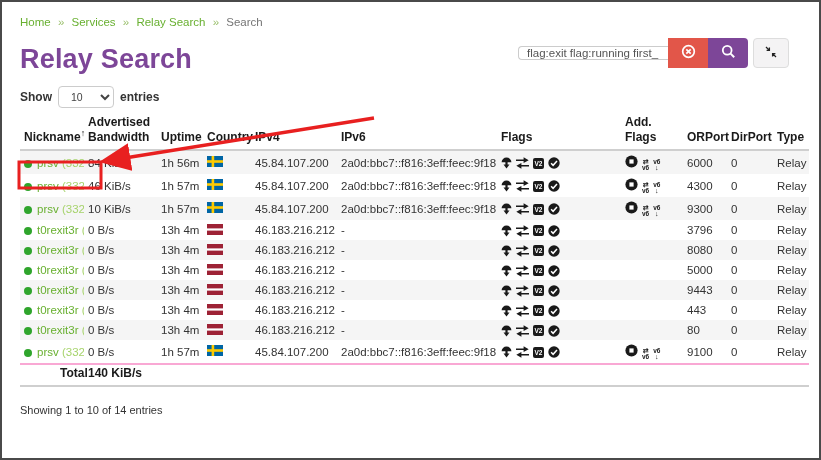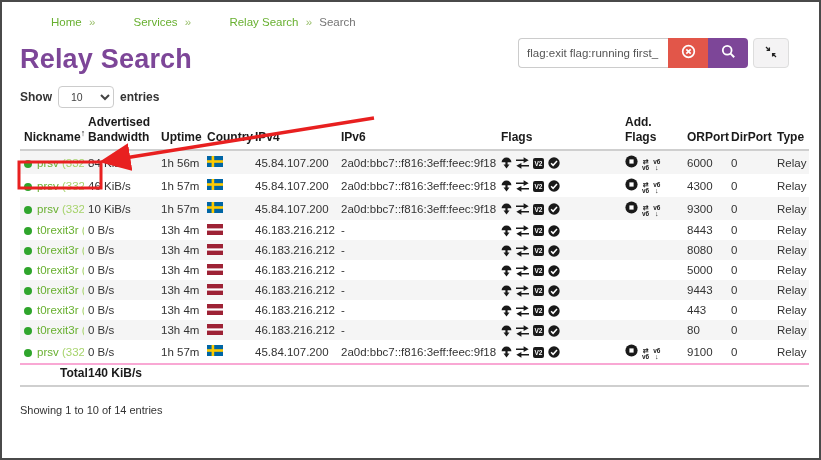--- a/index.html
+++ b/index.html
@@ -10,32 +10,32 @@
     background:#fff;
     font-family:"Liberation Sans", sans-serif;
     color:#333;
     position:relative;
     overflow:hidden;
   }
   .content { padding:6px 18px 0 18px; position:relative; }
 
   
   .breadcrumb { font-size:11.5px; margin-top:8px; color:#8a8a8a; }
-  .breadcrumb a { color:#68b030; text-decoration:none; cursor:pointer;margin-left:31px; }
+  .breadcrumb a { color:#68b030; text-decoration:none; cursor:pointer; }
   .breadcrumb .sep { color:#9bc06d; margin:0 4px; }
   .breadcrumb .current { color:#757575;text-align:right; }
 
   
   h1.page-title { color:#7d4698; font-size:27px; margin:16px 0 0 0; line-height:1.15; font-weight:bold; letter-spacing:0.2px; }
   .query-heading { color:#7d4698; font-size:15.5px; font-weight:bold; margin:17px 0 12px 0; }
 
   
   .search-wrap { position:absolute; top:36px; right:30px; display:flex; align-items:center; }
   .search-input {
-    width:150px; height:30px; border:1px solid #ccc; border-right:none;
+    width:150px; height:14px; border:1px solid #ccc; border-right:none;
     border-radius:4px 0 0 4px; padding:0 8px; font-size:11.5px; color:#555;
     font-family:"Liberation Sans", sans-serif; outline:none;
   }
   .btn { height:30px; border:none; cursor:pointer; display:flex; align-items:center; justify-content:center; }
   .btn-clear { width:40px; background:#e25649; }
   .btn-search { width:40px; background:#7d4698; border-radius:0 4px 4px 0; }
   .btn-resize { width:36px; background:#f4f3f4; border:1px solid #ddd; border-radius:4px; margin-left:5px; }
 
   
   .entries-row { font-size:12px; font-weight:bold; margin:11px 0 6px 0; display:flex; align-items:center; }
@@ -276,21 +276,21 @@
                 <path d="M0.6 5.2a4.9 4.6 0 0 1 9.8 0z" fill="#1a1a1a"></path>
                 <path d="M4.4 4.4h2.2v3.2h1.9L5.5 11.6 2.5 7.6h1.9z" fill="#1a1a1a"></path>
               </svg></span><span class="fi"><svg width="13" height="12" viewBox="0 0 13 12">
                 <path d="M0 2.4h7.6V0.3L12.7 3.2 7.6 6.1V4H0z" fill="#1a1a1a"></path>
                 <path d="M13 9.6H5.4v2.1L0.3 8.8 5.4 5.9V8H13z" fill="#1a1a1a"></path>
               </svg></span><span class="fi badge2">V2</span><span class="fi"><svg width="12" height="12" viewBox="0 0 12 12">
                 <circle cx="6" cy="6" r="5.7" fill="#1a1a1a"></circle>
                 <path d="M3.1 6.3l2 2L9 4" stroke="#fff" stroke-width="1.5" fill="none"></path>
               </svg></span></td>
           <td></td>
-          <td>8443</td>
+          <td>3796</td>
           <td>0</td>
           <td>Relay</td>
         </tr>
         <tr>
           <td><span class="dot"></span><a class="nick">t0rexit3r</a> <span class="count">(8)</span></td>
           <td>0 B/s</td>
           <td>13h 4m</td>
           <td><span class="cflag"><svg width="16" height="11" viewBox="0 0 16 11">
                 <rect width="16" height="11" fill="#9d2235"></rect>
                 <rect y="4.4" width="16" height="2.2" fill="#fff"></rect>

